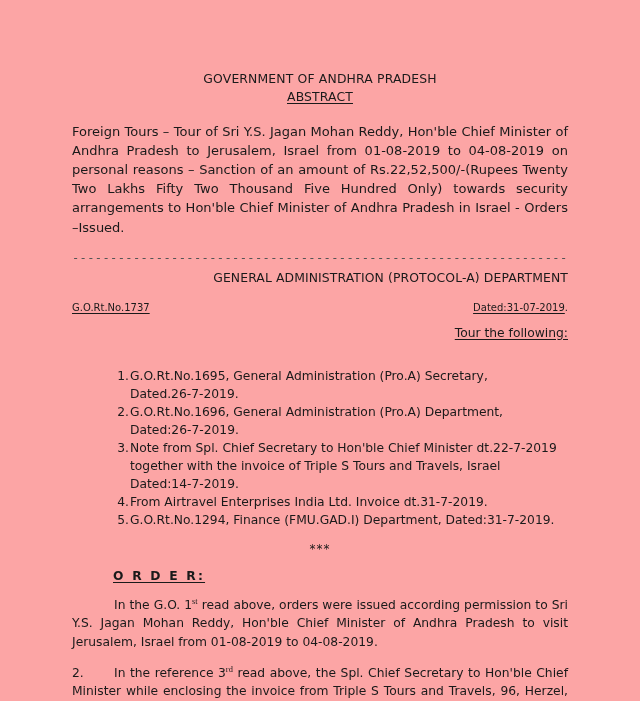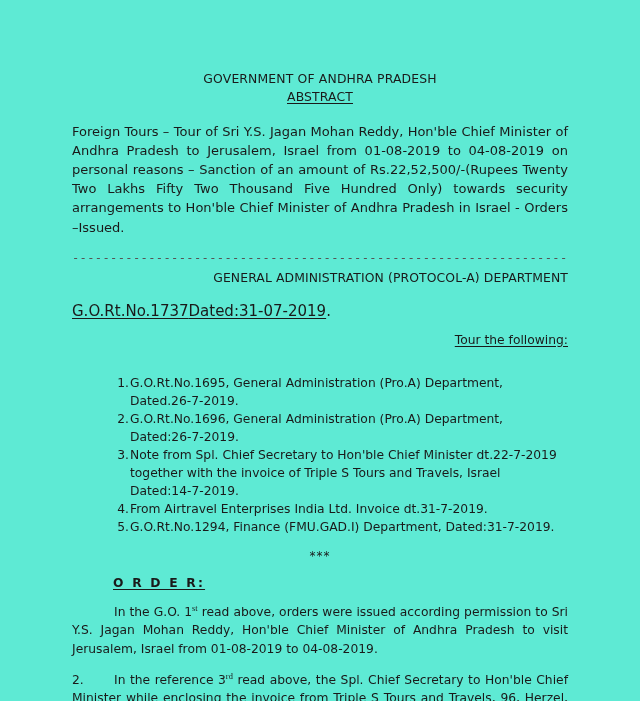--- a/index.html
+++ b/index.html
@@ -8,21 +8,21 @@
     background: #ffffff;
   }
   body {
     font-family: "DejaVu Sans", sans-serif;
     color: #1a1a1a;
   }
   .page {
     position: relative;
     width: 640px;
     height: 701px;
-    background: #5eead4;
+    background: #fca5a5;
     overflow: hidden;
     box-sizing: border-box;
   }
   .content {
     position: absolute;
     left: 72px;
     top: 0;
     width: 496px;
   }
 
@@ -69,22 +69,23 @@
   .department {
     text-align: right;
     font-size: 12.4px;
     margin-top: 6px;
     letter-spacing: 0.1px;
   }
 
   
   .go-row {
     margin-top: 17px;
-    font-size: 15px;
+    font-size: 10px;
     display: flex;
+    justify-content: space-between;
     align-items: baseline;
   }
   .underlined {
     text-decoration: underline;
     text-underline-offset: 2px;
   }
 
   .read-following {
     margin-top: 13px;
     font-size: 12.3px;
@@ -185,21 +186,21 @@
       <span><span class="underlined">Dated:31-07-2019</span><span>.</span></span>
     </div>
 
     <div class="read-following">
       <span class="underlined">Tour the following:</span>
     </div>
 
     <ul class="ref-list">
       <li>
         <span class="num">1.</span>
-        <span class="ref-text">G.O.Rt.No.1695, General  Administration (Pro.A) Department,</span>
+        <span class="ref-text">G.O.Rt.No.1695, General  Administration (Pro.A) Secretary,</span>
         <span class="ref-text">Dated.26-7-2019.</span>
       </li>
       <li>
         <span class="num">2.</span>
         <span class="ref-text">G.O.Rt.No.1696, General  Administration  (Pro.A) Department,</span>
         <span class="ref-text">Dated:26-7-2019.</span>
       </li>
       <li>
         <span class="num">3.</span>
         <span class="ref-text">Note from Spl. Chief Secretary to Hon'ble Chief Minister dt.22-7-2019</span>

